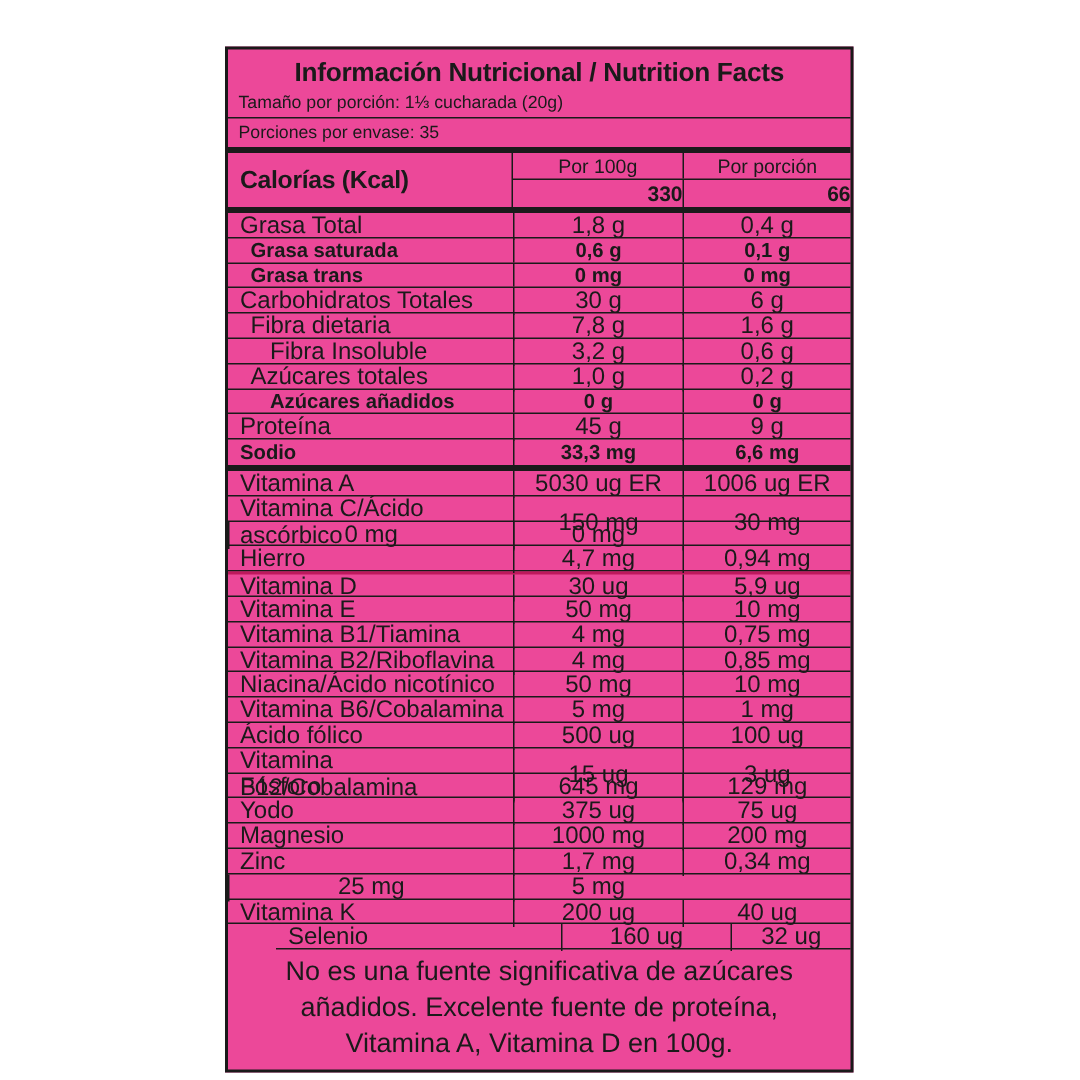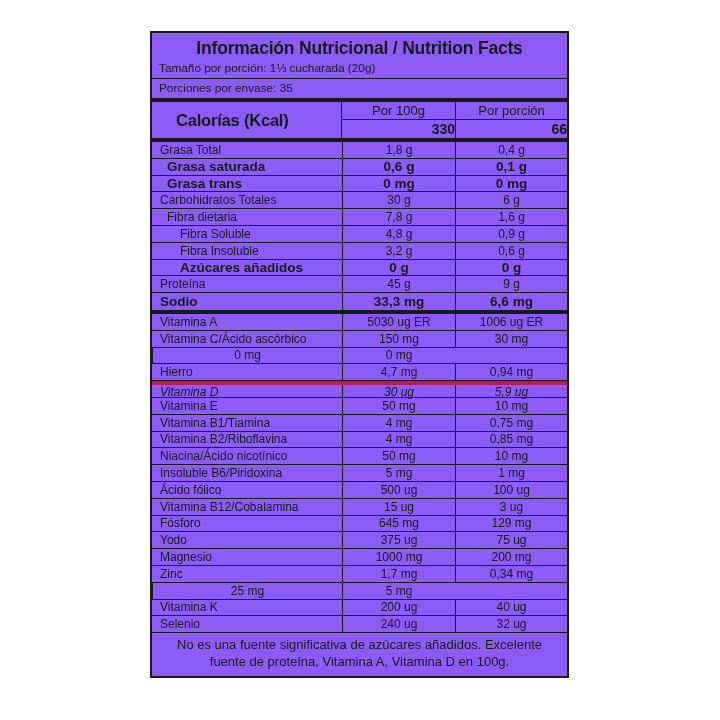--- a/index.html
+++ b/index.html
@@ -8,21 +8,21 @@
     background: #ffffff;
     font-family: "Liberation Sans", sans-serif;
     color: #1a1a1a;
     overflow: hidden;
   }
   .label-box {
     position: absolute;
     left: 150px; top: 31px;
     width: 419px;
     border: 2px solid #1a1a1a;
-    background: #8b5cf6;
+    background: #ec4899;
   }
   
   .title {
     text-align: center;
     font-weight: bold;
     font-size: 17.5px;
     letter-spacing: -0.2px;
     padding: 5px 2px 2px 2px;
   }
   .serving-line {
@@ -32,54 +32,54 @@
   .serving-line.first { border-bottom: 1px solid #1a1a1a; padding-top: 0; }
   .thick-bar { height: 4px; background: #1a1a1a; }
   
   .calories { display: flex; }
   .cal-label {
     width: 190px;
     border-right: 1px solid #1a1a1a;
     font-weight: bold;
     font-size: 16.5px;
     display: flex; align-items: center;
-    padding-left: 24px;
+    padding-left: 8px;
     letter-spacing: -0.2px;
   }
   .cal-right { flex: 1; }
   .cal-head, .cal-vals {
     display: grid;
     grid-template-columns: 113px 1fr;
     text-align: center;
   }
   .cal-head > div, .cal-vals > div { padding: 1px 0; }
   .cal-head { font-size: 13px; border-bottom: 1px solid #1a1a1a; }
   .cal-vals { font-size: 14px; font-weight: bold; text-align: right; }
   .cal-head > div:last-child, .cal-vals > div:last-child { border-left: 1px solid #1a1a1a; }
   
   .rows-section .row {
     display: grid;
     grid-template-columns: 190px 113px 1fr;
     border-bottom: 1px solid #1a1a1a;
     height: 16.8px;
     align-items: center;
-    font-size: 12px;
+    font-size: 16px;
   }
   .rows-section .row:last-child { border-bottom: none; }
-  #vitamin-rows .row:last-child { border-bottom: 1px solid #1a1a1a; }
+  #vitamin-rows .row:last-child { border-bottom: 1px solid #1a1a1a; margin-left: 32px; }
   .row > div { height: 100%; display: flex; align-items: center; }
   .row .c1 { padding-left: 8px; }
   .row .c2, .row .c3 { justify-content: center; border-left: 1px solid #1a1a1a; }
   .row.bold { font-weight: bold; font-size: 13.5px; }
   .row.indent-1 .c1 { padding-left: 15px; }
   .row.indent-2 .c1 { padding-left: 28px; }
-  .row.thick-top { border-top: 4px solid #be185d; font-style: italic; }
+  .row.thick-top { border-top: 2px solid #be185d; }
   
   .footnote {
-    font-size: 13px;
+    font-size: 18px;
     text-align: center;
     padding: 3px 16px 6px 16px;
     line-height: 1.32;
   }
 </style>
 </head>
 <body>
 
 <div class="label-box">
 
@@ -126,28 +126,28 @@
     <div class="c1">Carbohidratos Totales</div>
     <div class="c2">30 g</div>
     <div class="c3">6 g</div>
   </div>
       <div class="row indent-1">
     <div class="c1">Fibra dietaria</div>
     <div class="c2">7,8 g</div>
     <div class="c3">1,6 g</div>
   </div>
       <div class="row indent-2">
-    <div class="c1">Fibra Soluble</div>
-    <div class="c2">4,8 g</div>
-    <div class="c3">0,9 g</div>
-  </div>
-      <div class="row indent-2">
     <div class="c1">Fibra Insoluble</div>
     <div class="c2">3,2 g</div>
     <div class="c3">0,6 g</div>
+  </div>
+      <div class="row indent-1">
+    <div class="c1">Azúcares totales</div>
+    <div class="c2">1,0 g</div>
+    <div class="c3">0,2 g</div>
   </div>
       <div class="row indent-2 bold">
     <div class="c1">Azúcares añadidos</div>
     <div class="c2">0 g</div>
     <div class="c3">0 g</div>
   </div>
       <div class="row indent-0">
     <div class="c1">Proteína</div>
     <div class="c2">45 g</div>
     <div class="c3">9 g</div>
@@ -200,21 +200,21 @@
     <div class="c1">Vitamina B2/Riboflavina</div>
     <div class="c2">4 mg</div>
     <div class="c3">0,85 mg</div>
   </div>
       <div class="row indent-0">
     <div class="c1">Niacina/Ácido nicotínico</div>
     <div class="c2">50 mg</div>
     <div class="c3">10 mg</div>
   </div>
       <div class="row indent-0">
-    <div class="c1">Insoluble B6/Piridoxina</div>
+    <div class="c1">Vitamina B6/Cobalamina</div>
     <div class="c2">5 mg</div>
     <div class="c3">1 mg</div>
   </div>
       <div class="row indent-0">
     <div class="c1">Ácido fólico</div>
     <div class="c2">500 ug</div>
     <div class="c3">100 ug</div>
   </div>
       <div class="row indent-0">
     <div class="c1">Vitamina B12/Cobalamina</div>
@@ -245,20 +245,20 @@
     <div class="c2">25 mg</div>
     <div class="c3">5 mg</div>
   </div>
       <div class="row indent-0">
     <div class="c1">Vitamina K</div>
     <div class="c2">200 ug</div>
     <div class="c3">40 ug</div>
   </div>
       <div class="row indent-0">
     <div class="c1">Selenio</div>
-    <div class="c2">240 ug</div>
+    <div class="c2">160 ug</div>
     <div class="c3">32 ug</div>
   </div>
     </div>
 
   <div class="footnote">No es una fuente significativa de azúcares añadidos. Excelente fuente de proteína, Vitamina A, Vitamina D en 100g.</div>
 
 </div>
 
 </body></html>

